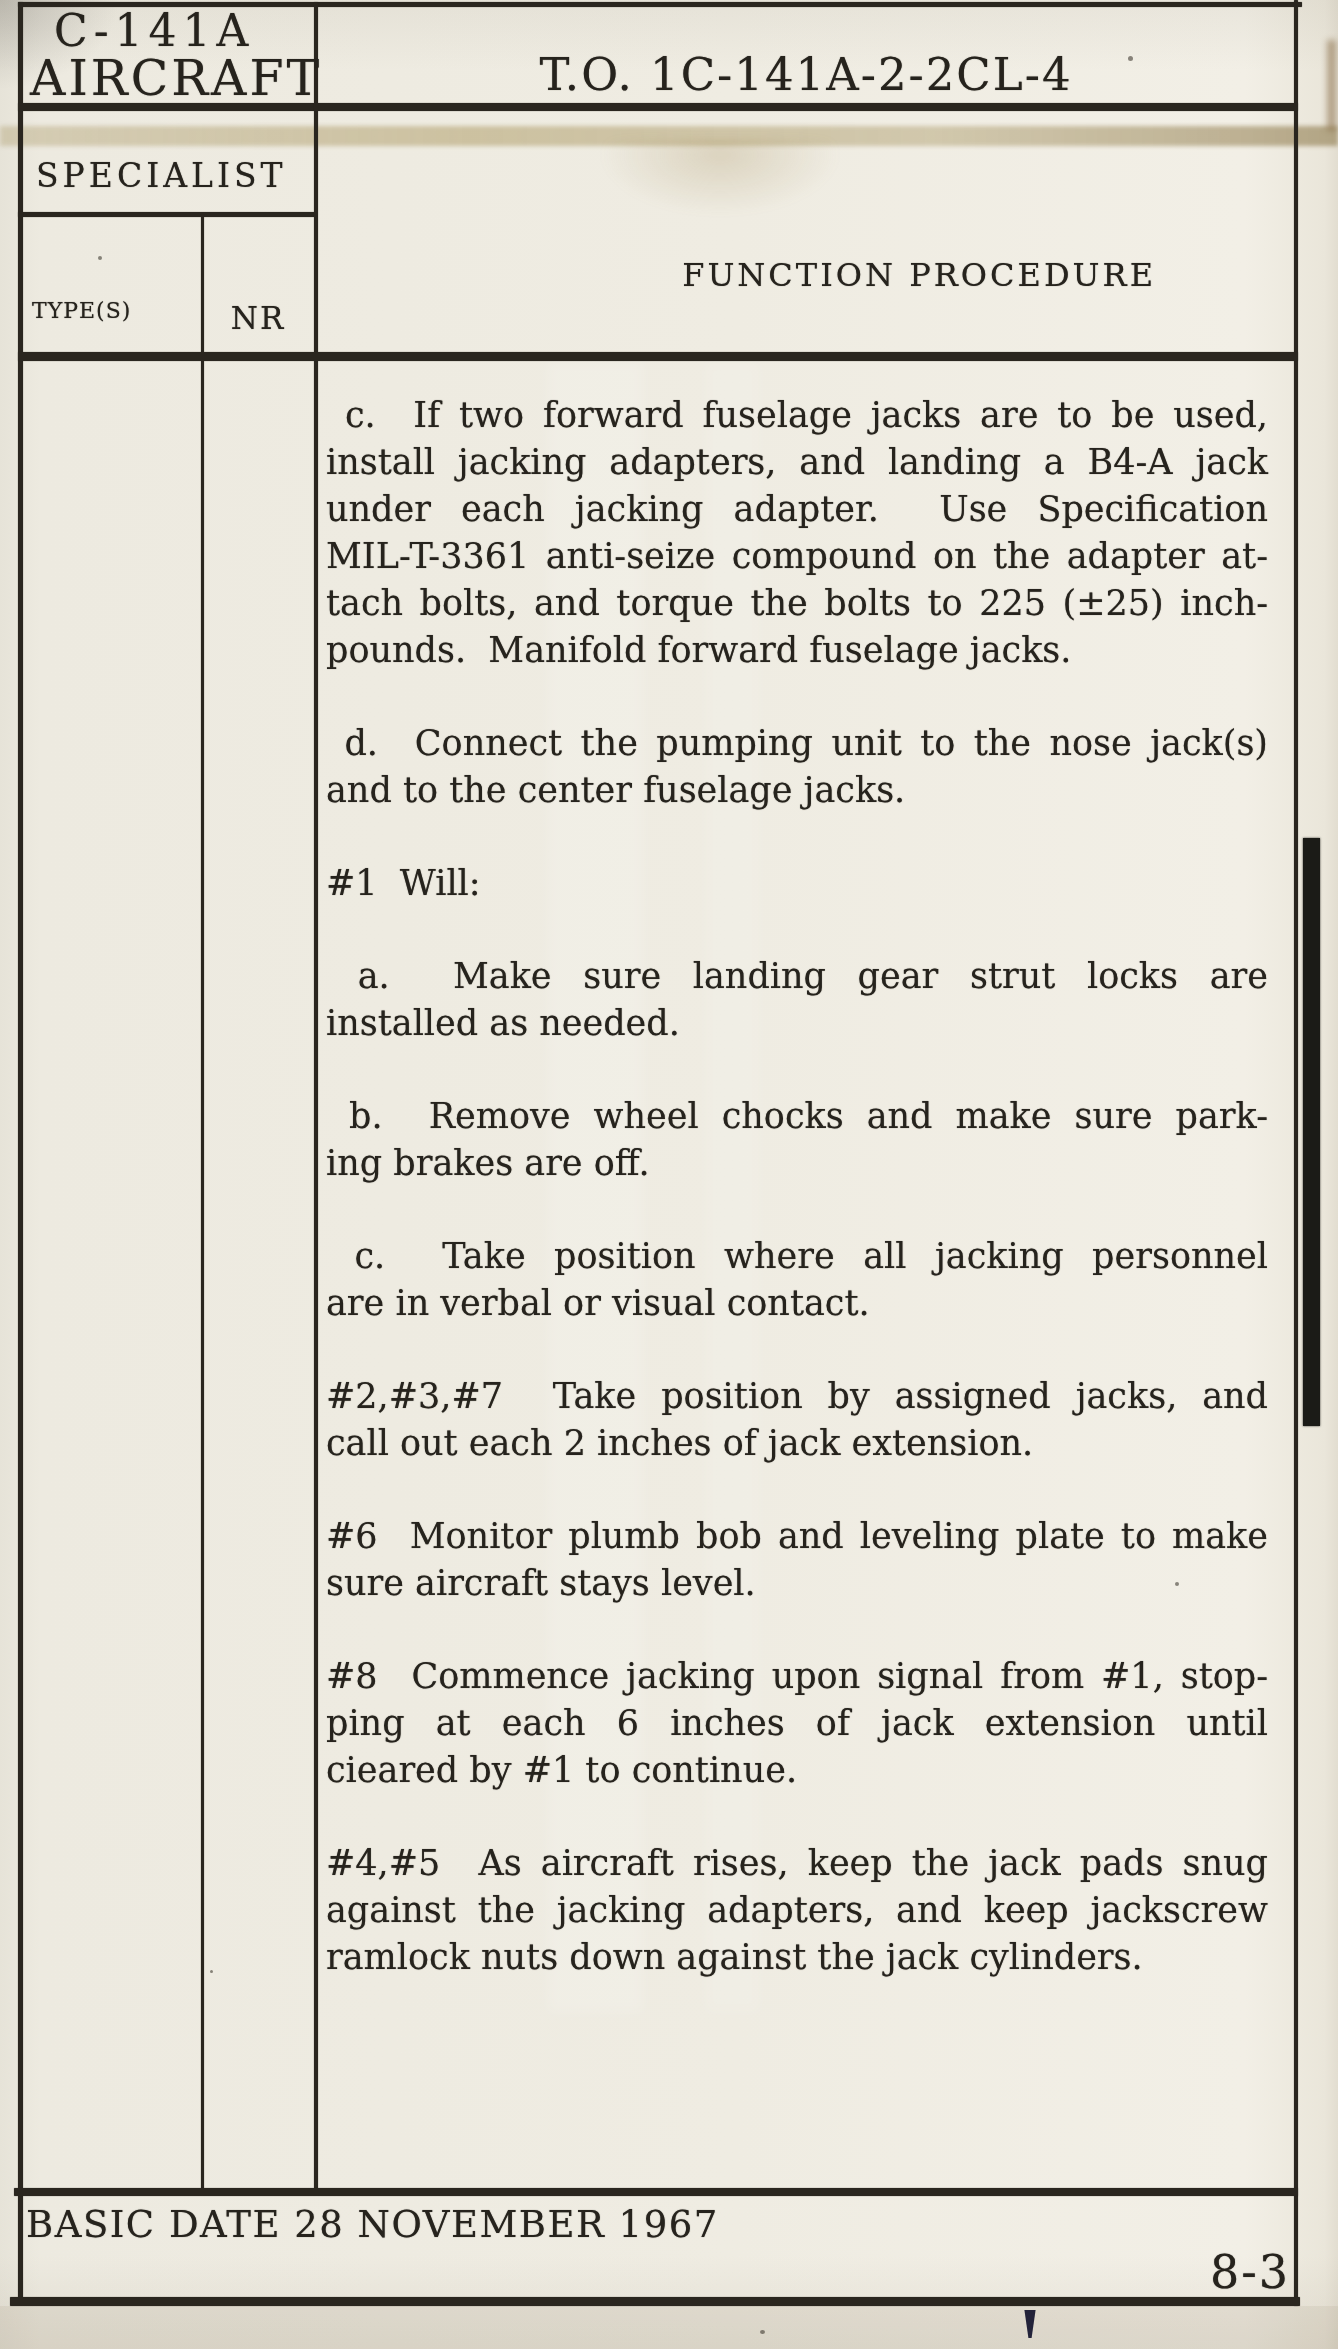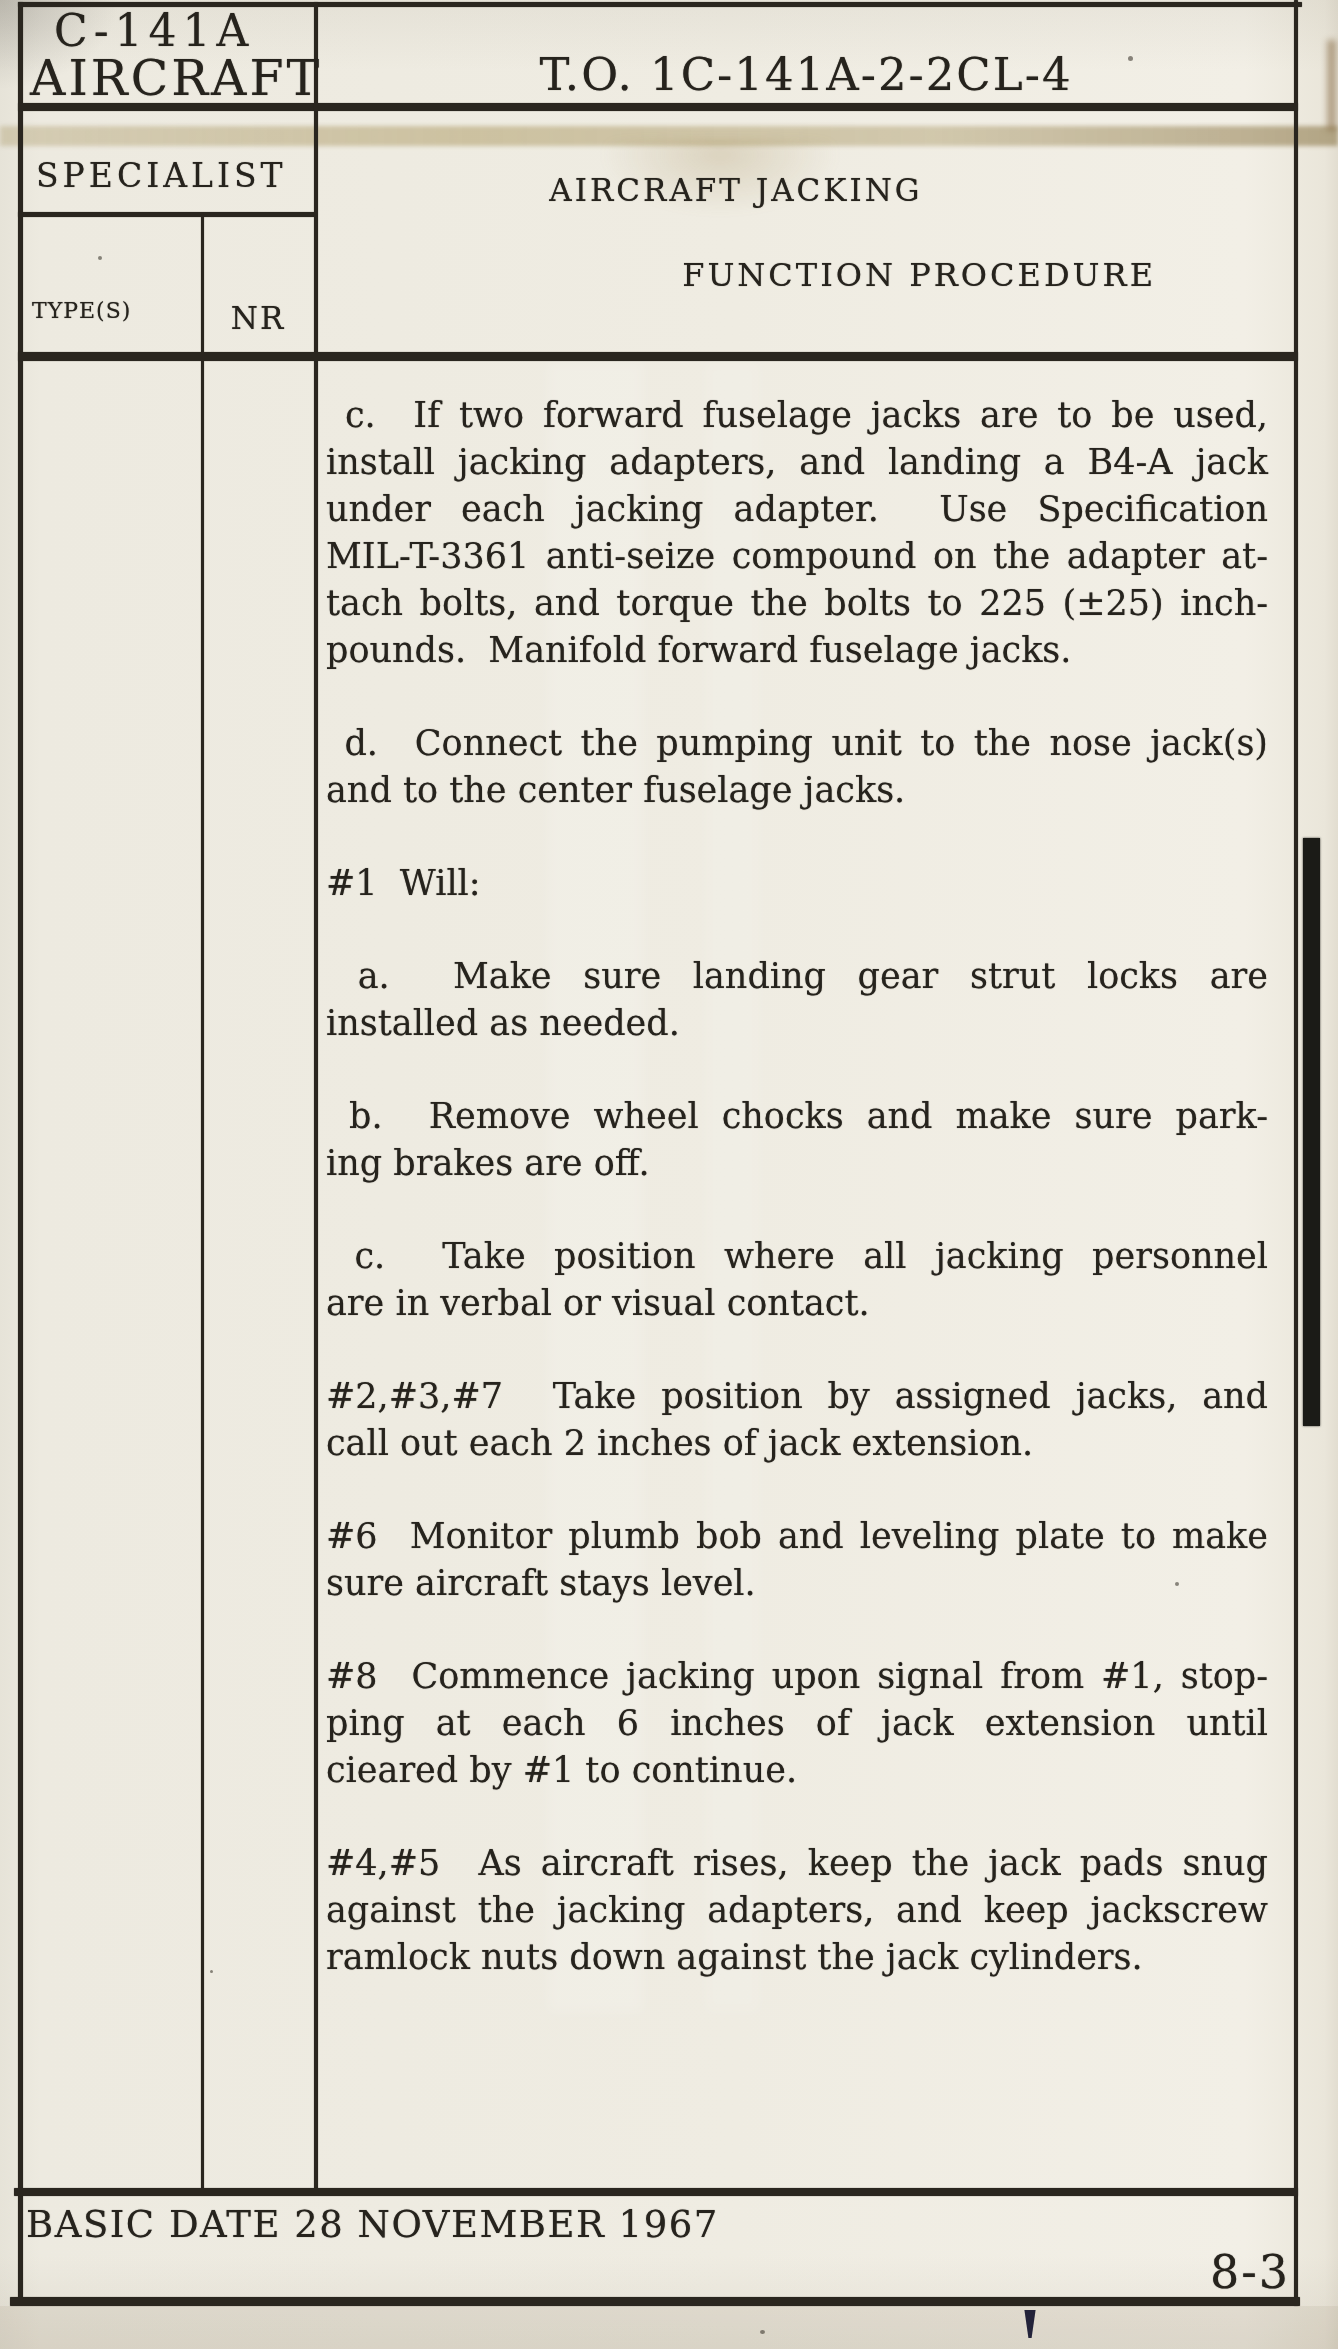--- a/index.html
+++ b/index.html
@@ -84,21 +84,20 @@
   <div class="hline" style="left:18px;top:352px;width:1280px;height:9px;"></div>
   <div class="hline" style="left:14px;top:2188px;width:1284px;height:8px;"></div>
   <div class="hline" style="left:10px;top:2297px;width:1290px;height:9px;"></div>
 
   <div class="model">
     <div class="model-line1 ink">C-141A</div>
     <div class="model-line2 ink">AIRCRAFT</div>
   </div>
   <div class="to-number ink">T.O. 1C-141A-2-2CL-4</div>
   <div class="specialist ink">SPECIALIST</div>
-  <div class="section-title ink">AIRCRAFT JACKING</div>
   <div class="function-title ink">FUNCTION PROCEDURE</div>
   <div class="col-types ink">TYPE(S)</div>
   <div class="col-nr ink">NR</div>
 
   <div class="function-body">
       <div class="para">
         <div class="pline"> c.  If two forward fuselage jacks are to be used,</div>
         <div class="pline">install jacking adapters, and landing a B4-A jack</div>
         <div class="pline">under each jacking adapter.  Use Specification</div>
         <div class="pline">MIL-T-3361 anti-seize compound on the adapter at-</div>

